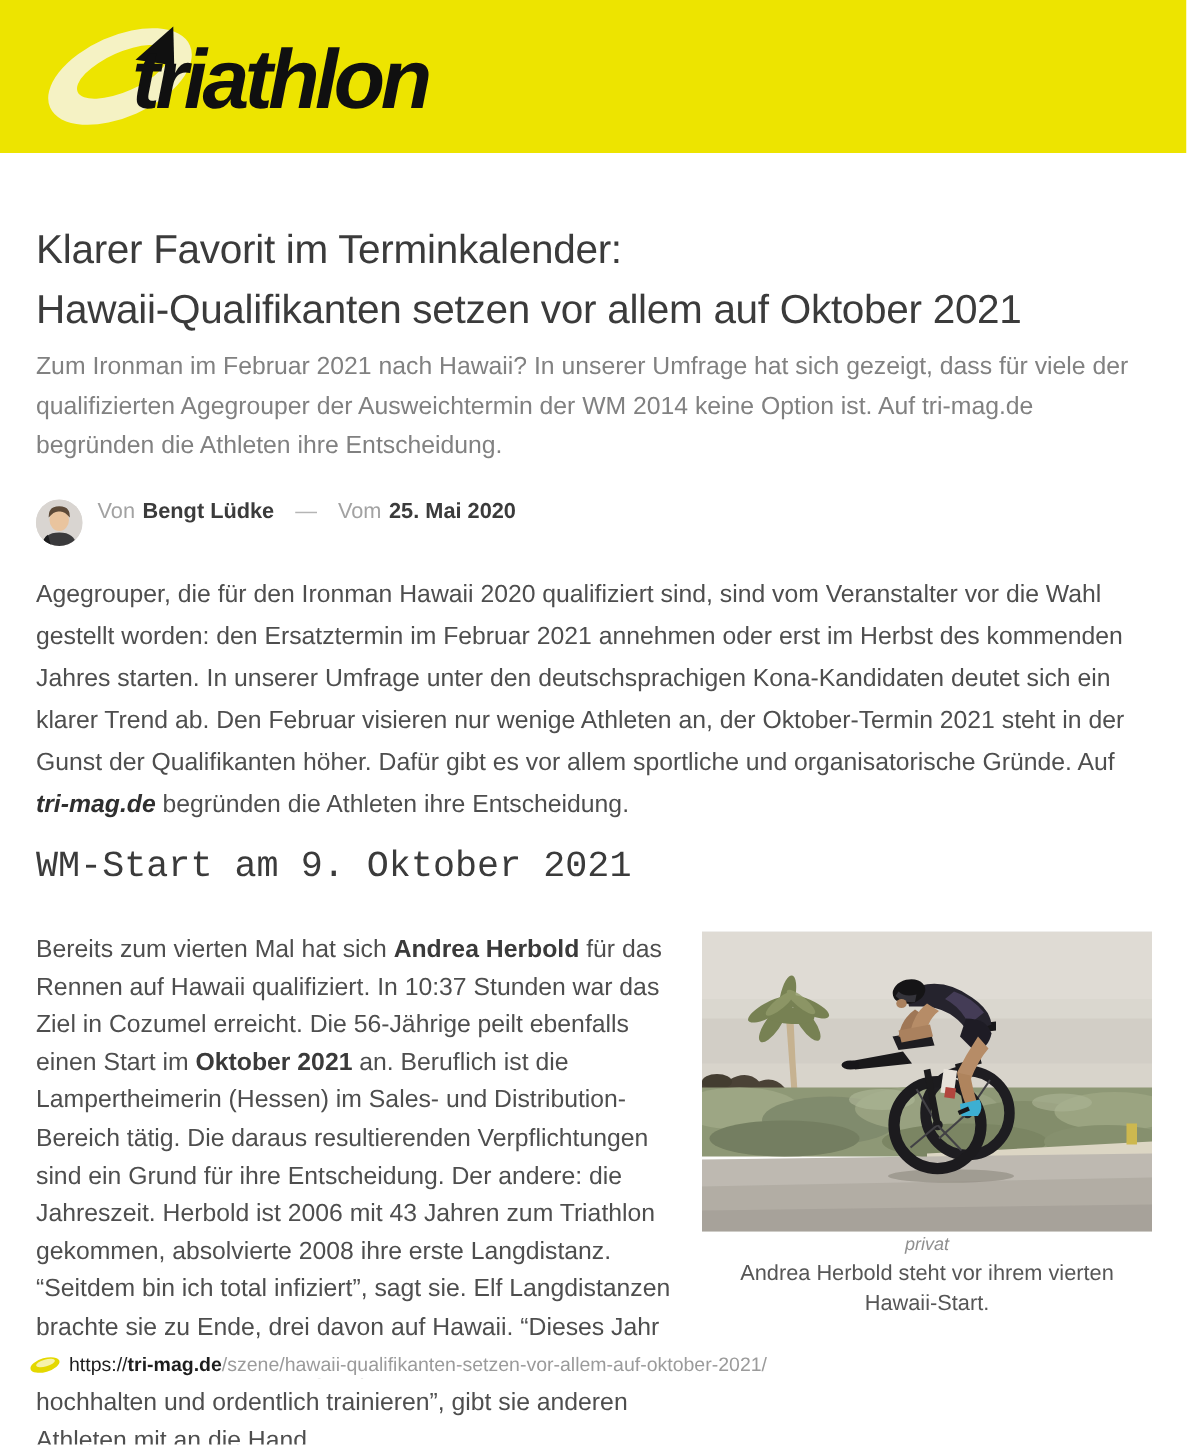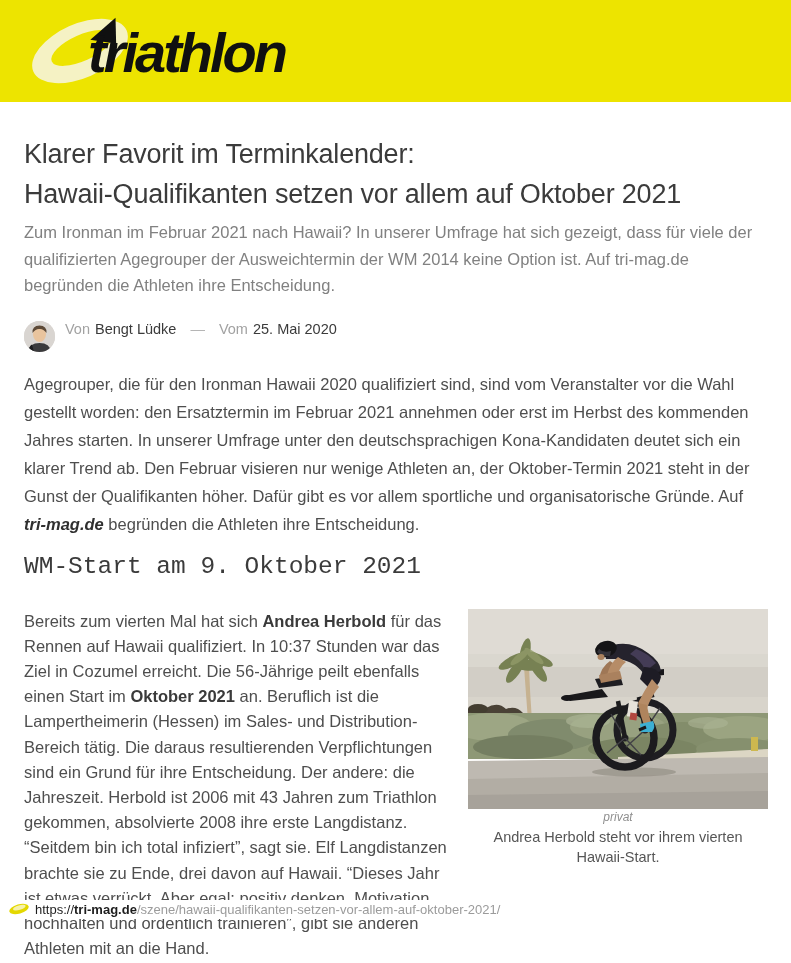--- a/index.html
+++ b/index.html
@@ -17,21 +17,21 @@
     background: #EDE400;
     display: flex;
     align-items: center;
     padding-left: 26px;
   }
   .logo { display: block; }
 
   
   .container { padding: 0 24px; }
   .article-title {
-    margin-top: 32px;
+    margin-top: 44px;
     font-size: 27px;
     line-height: 40px;
     font-weight: 400;
     color: #3b3b3b;
     letter-spacing: -0.2px;
   }
   .article-title span { display: block; }
   .lead {
     margin-top: 5px;
     font-size: 16.5px;
@@ -47,21 +47,21 @@
     height: 32px;
   }
   .avatar {
     width: 31px; height: 31px;
     border-radius: 50%;
     overflow: hidden;
     flex: 0 0 31px;
     margin-right: 10px;
     background: #d8d4d0;
   }
-  .byline .strong { color: #3b3b3b; font-weight: normal; margin-left: 5px; }
+  .byline .strong { color: #3b3b3b; font-weight: bold; margin-left: 5px; }
   .byline .sep { margin: 0 14px; color: #b5b5b5; }
   .body-par {
     margin-top: 17px;
     font-size: 16.5px;
     line-height: 28px;
     color: #4e4e4e;
   }
   .body-par .brand { font-weight: bold; font-style: italic; color: #2f2f2f; }
   .section-heading {
     margin-top: 15px;
@@ -98,24 +98,24 @@
     font-size: 14.5px;
     color: #565656;
     line-height: 20px;
     margin-top: 2px;
     padding: 0 18px;
   }
 
   
   .status-bar {
     position: absolute;
-    left: 6px;
+    left: 17px;
     top: 900px;
     display: flex;
-    align-items: flex-start;
+    align-items: flex-end;
     background: #ffffff;
     padding: 2px 6px 2px 2px;
     font-size: 13px;
     white-space: nowrap;
   }
   .status-bar .favicon { margin-right: 5px; display: block; }
   .status-bar .host { color: #1d1d1d; font-weight: bold; }
   .status-bar .scheme { color: #1d1d1d; }
   .status-bar .path { color: #9b9b9b; }
 </style>

